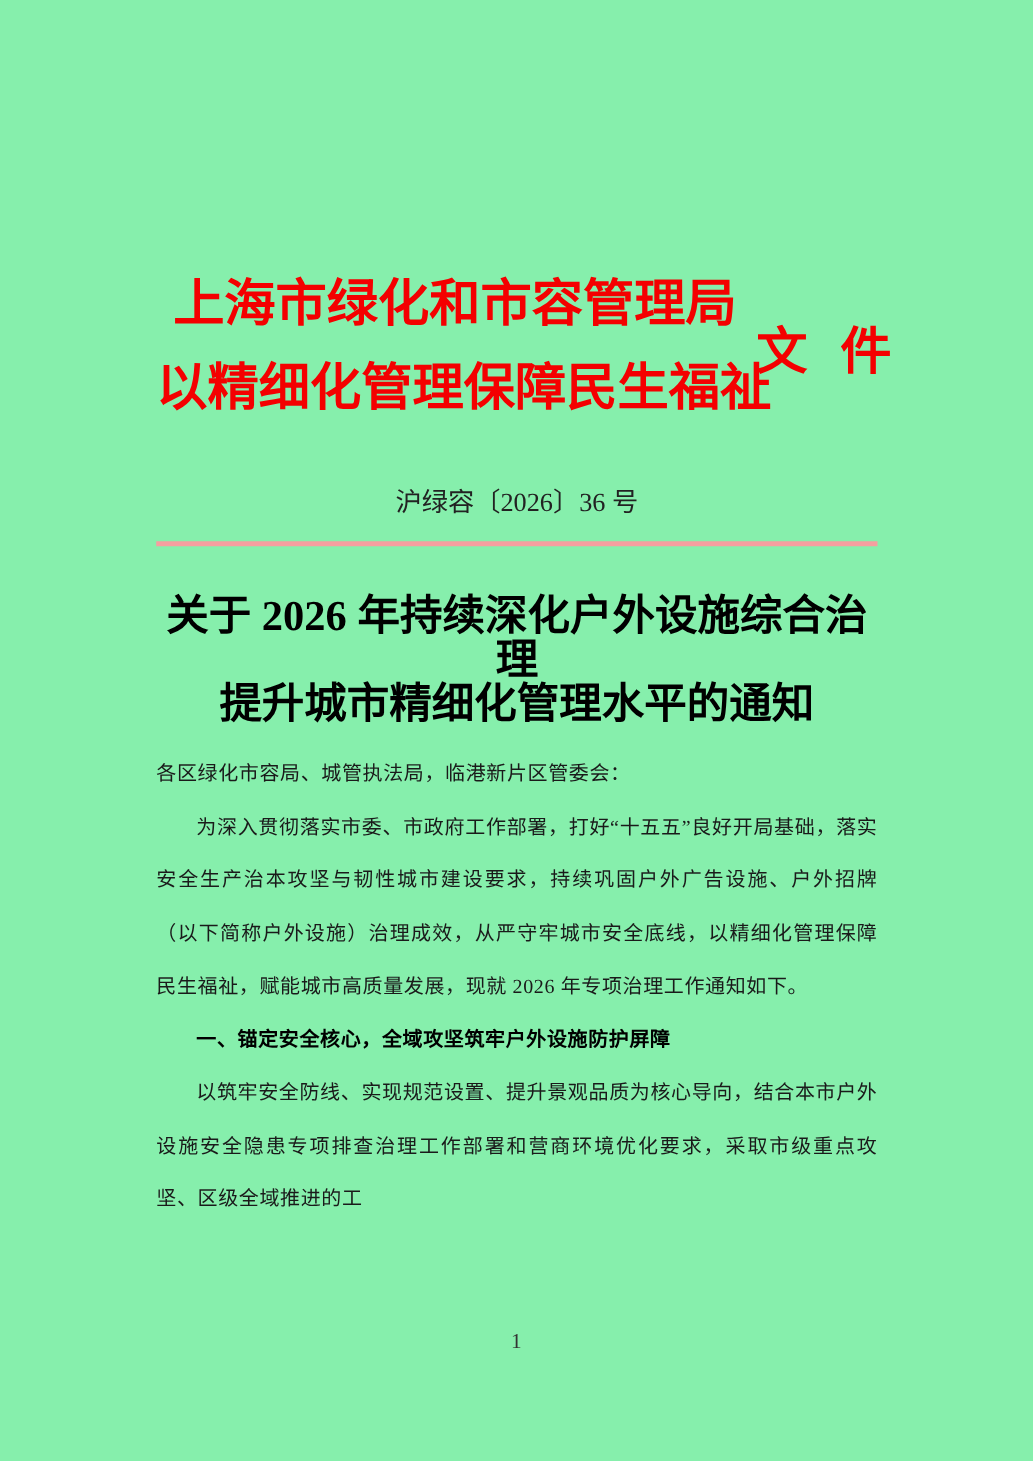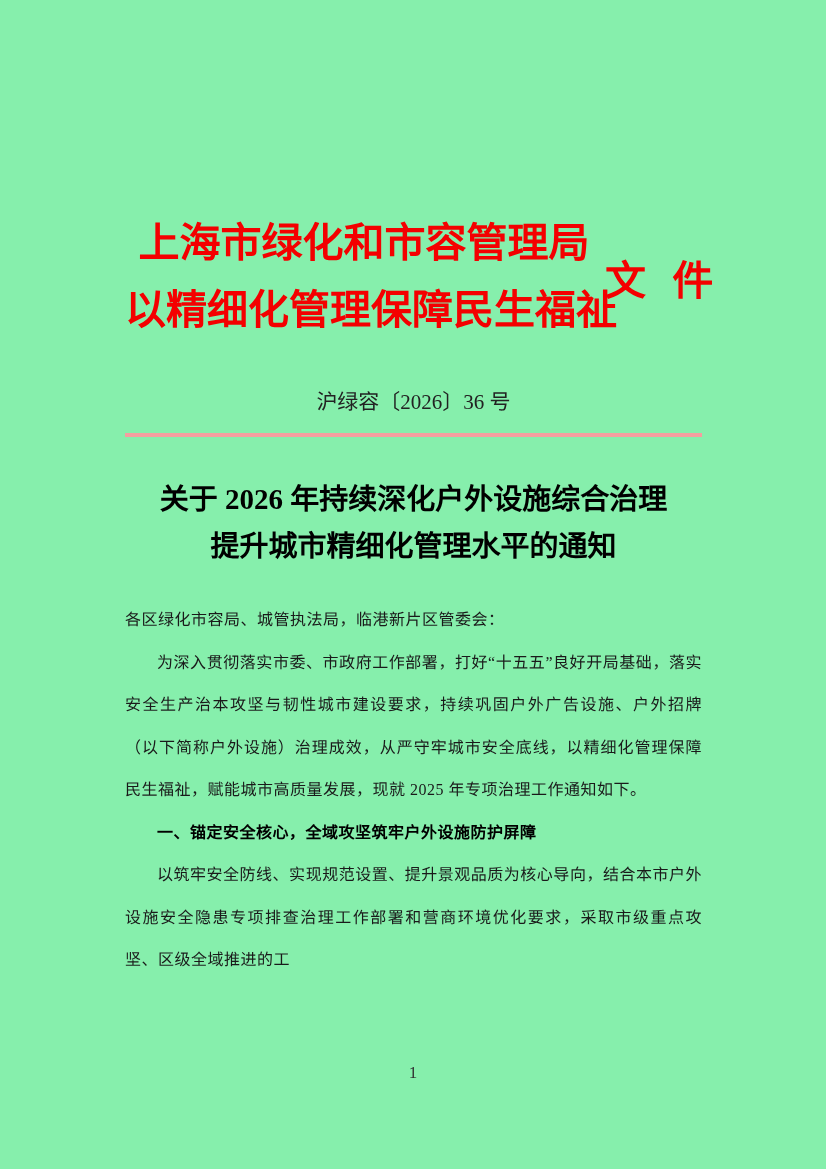--- a/index.html
+++ b/index.html
@@ -69,22 +69,22 @@
     background: #f59f9f;
   }
 
   
   .doc-title {
     position: absolute;
     top: 476px;
     left: 118px;
     width: 591px;
     text-align: center;
-    font-size: 29px;
-    line-height: 47px;
+    font-size: 34px;
+    line-height: 35px;
     font-weight: 700;
     color: #000000;
     margin: 0;
   }
 
   
   .doc-body {
     position: absolute;
     top: 599px;
     left: 125px;
@@ -138,20 +138,20 @@
 
   <div class="red-divider"></div>
 
   <h1 class="doc-title">
     <span>关于 2026 年持续深化户外设施综合治理</span><br>
     <span>提升城市精细化管理水平的通知</span>
   </h1>
 
   <div class="doc-body">
     <p>各区绿化市容局、城管执法局，临港新片区管委会：</p>
-    <p class="para-indent">为深入贯彻落实市委、市政府工作部署，打好“十五五”良好开局基础，落实安全生产治本攻坚与韧性城市建设要求，持续巩固户外广告设施、户外招牌（以下简称户外设施）治理成效，从严守牢城市安全底线，以精细化管理保障民生福祉，赋能城市高质量发展，现就 2025 年专项治理工作通知如下。</p>
+    <p class="para-indent">为深入贯彻落实市委、市政府工作部署，打好“十五五”良好开局基础，落实安全生产治本攻坚与韧性城市建设要求，持续巩固户外广告设施、户外招牌（以下简称户外设施）治理成效，从严守牢城市安全底线，以精细化管理保障民生福祉，赋能城市高质量发展，现就 2026 年专项治理工作通知如下。</p>
     <p class="section-heading">一、锚定安全核心，全域攻坚筑牢户外设施防护屏障</p>
     <p class="para-indent">以筑牢安全防线、实现规范设置、提升景观品质为核心导向，结合本市户外设施安全隐患专项排查治理工作部署和营商环境优化要求，采取市级重点攻坚、区级全域推进的工</p>
   </div>
 
   <div class="page-number">1</div>
 
 </div>
 
 </body></html>

